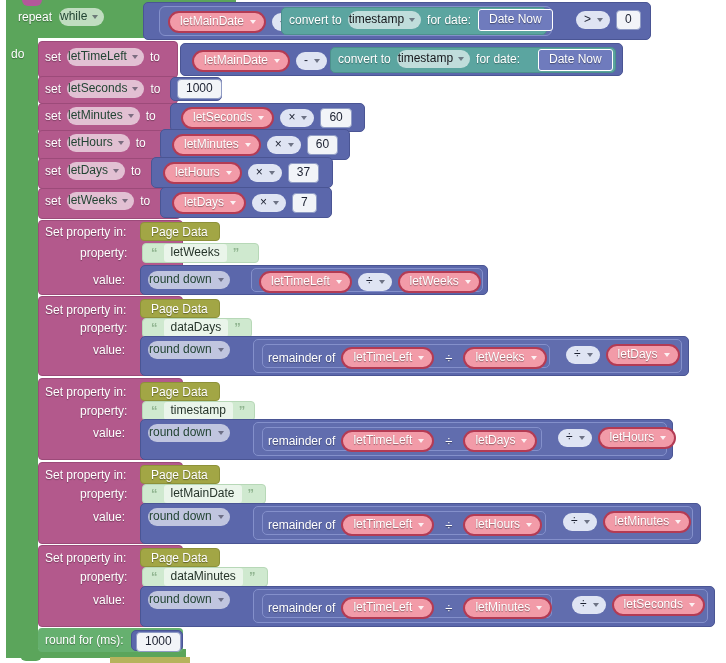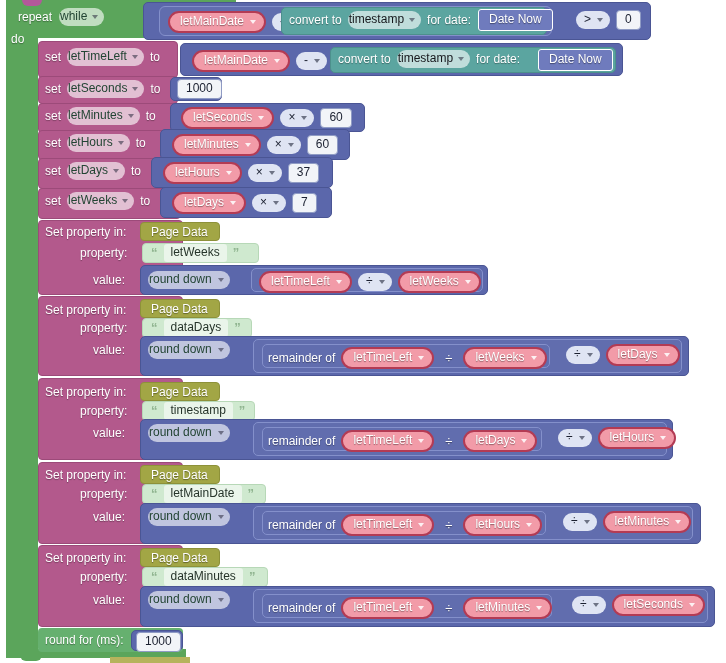--- a/index.html
+++ b/index.html
@@ -150,21 +150,21 @@
   <div class="bottom-olive"></div>
 
   <div class="abs row" style="left:18px;top:8px;gap:7px;">
     <span class="lbl-white">repeat</span>
     <span class="field">
       <span>while</span>
       <i class="caret"></i>
     </span>
   </div>
 
-  <div class="abs lbl-white" style="left:11px;top:32px;">do</div>
+  <div class="abs lbl-white" style="left:11px;top:47px;">do</div>
 
   <div class="abs blue" style="left:143px;top:2px;width:508px;height:38px;"></div>
   <div class="abs bluein" style="left:159px;top:6px;width:393px;height:30px;border-radius:6px;"></div>
 
   <div class="abs row" style="left:168px;top:11px;gap:6px;">
     <span class="varpill">
       <span>letMainDate</span>
       <i class="caret"></i>
     </span>
     <span class="opfield">

